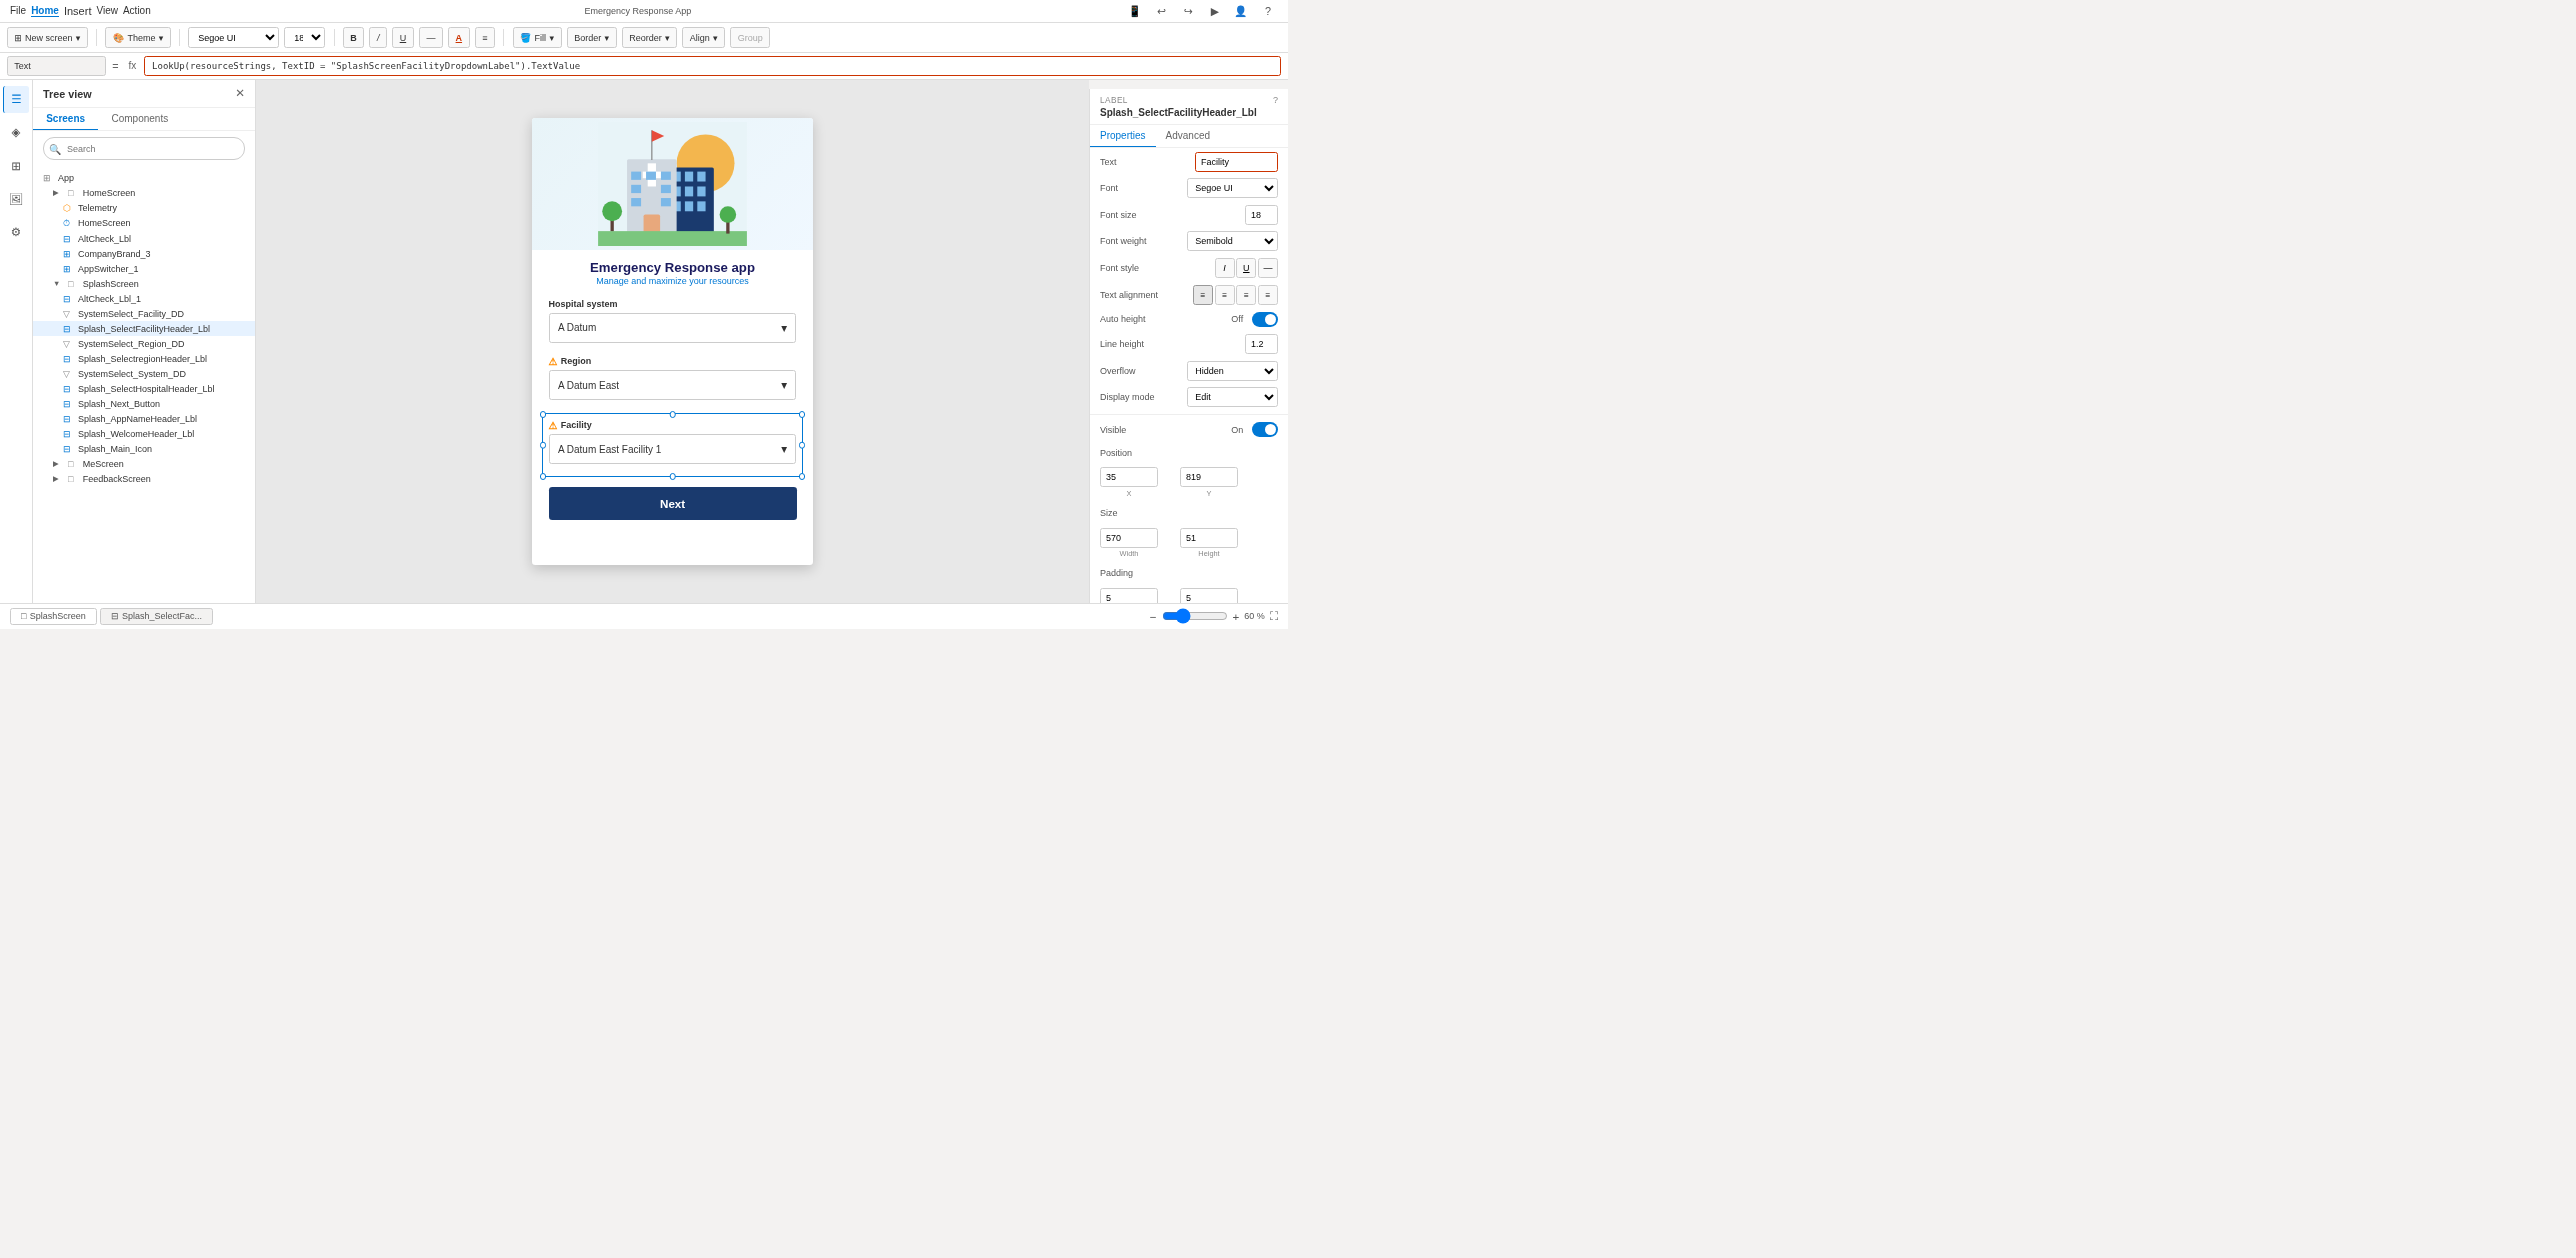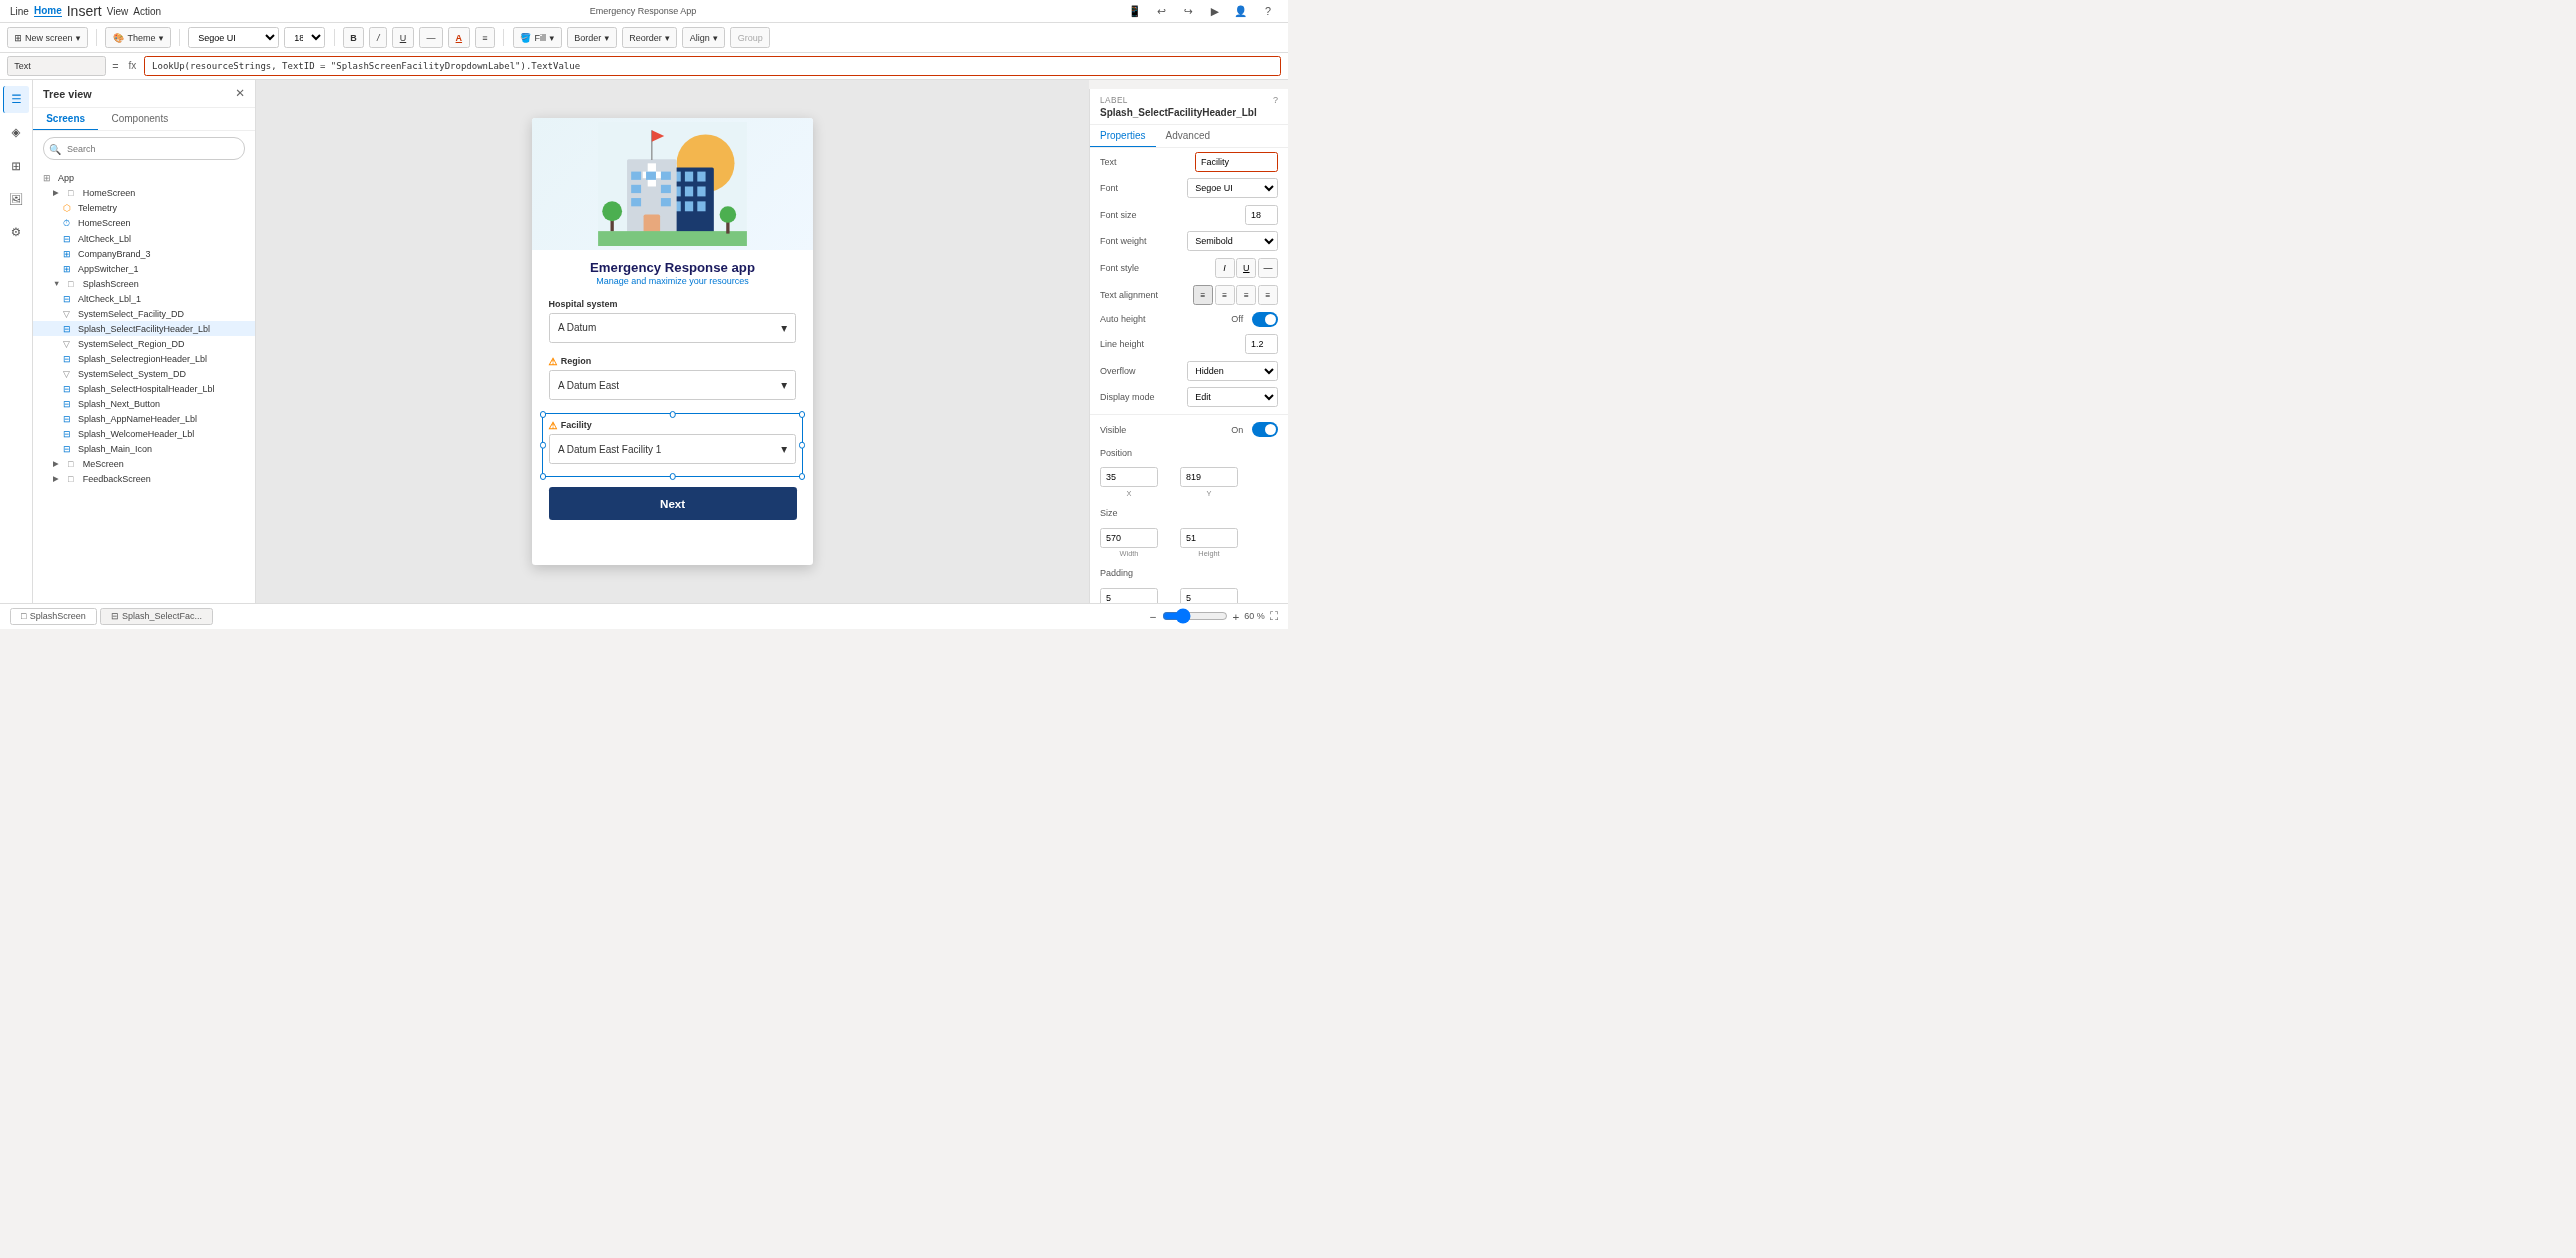--- a/index.html
+++ b/index.html
@@ -275,23 +275,23 @@
     }
 
     
     svg.hospital { width: 149px; height: 124px; }
   </style>
 </head>
 <body>
 
 <div class="app-title-bar">
   <div style="display:flex; gap:5px; align-items:center;">
-    <span style="cursor:pointer; font-size:10px; color:#333;">Line</span>
+    <span style="cursor:pointer; font-size:10px; color:#333;">File</span>
     <span style="cursor:pointer; font-size:10px; color:#0078d4; font-weight:700; border-bottom:1.7px solid #0078d4; padding-bottom:0.8px;">Home</span>
-    <span style="cursor:pointer; font-size:14px; color:#333;">Insert</span>
+    <span style="cursor:pointer; font-size:11px; color:#333;">Insert</span>
     <span style="cursor:pointer; font-size:10px; color:#333;">View</span>
     <span style="cursor:pointer; font-size:10px; color:#333;">Action</span>
   </div>
   <span class="app-name">Emergency Response App</span>
   <div class="app-controls">
     <span class="app-control-btn">📱</span>
     <span class="app-control-btn">↩</span>
     <span class="app-control-btn">↪</span>
     <span class="app-control-btn">▶</span>
     <span class="app-control-btn">👤</span>

